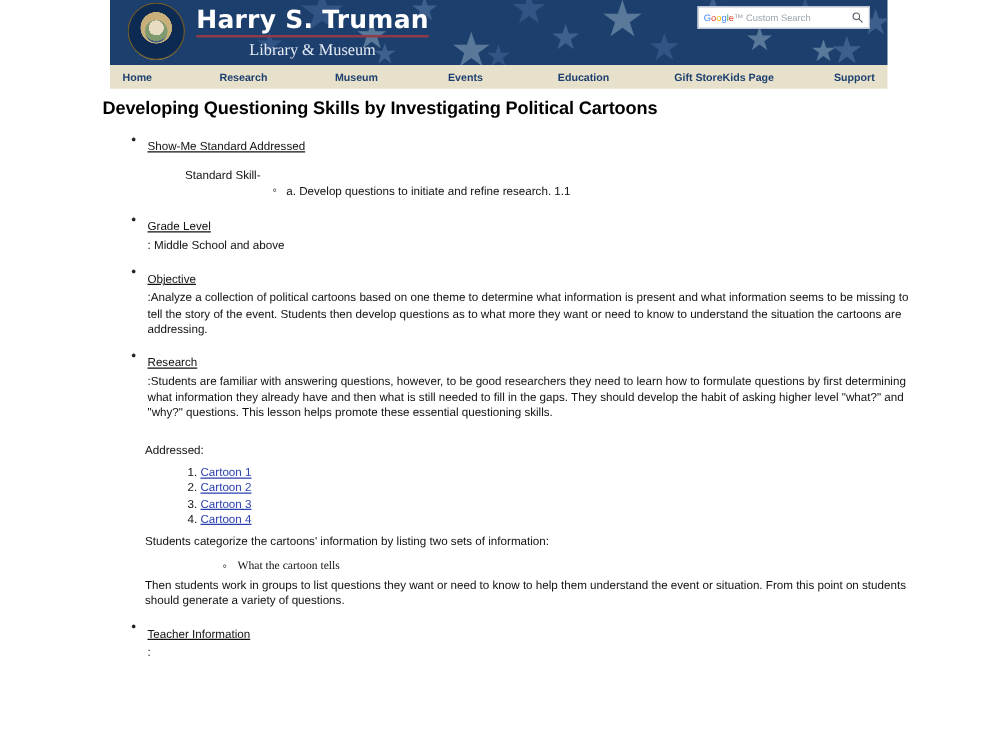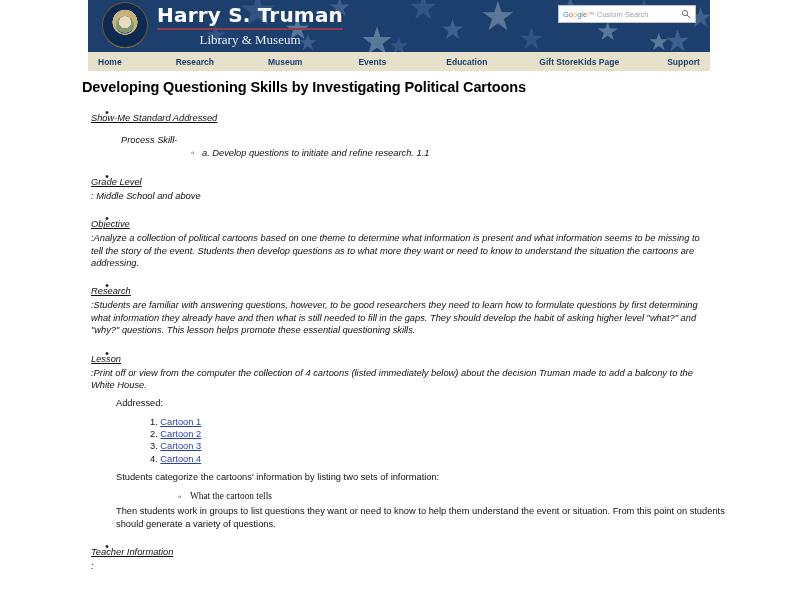--- a/index.html
+++ b/index.html
@@ -170,22 +170,21 @@
   }
 
   .sections {
     margin: 11px 0 0 0;
     padding: 0;
     list-style: none;
   }
   .section {
     position: relative;
     margin: 0 0 0 0;
-    padding: 0 0 0 91px;
-    font-style: italic;
+    padding: 0 0 0 118px;
   }
   .section::before {
     content: "\2022";
     position: absolute;
     left: 105px;
     top: -1px;
     font-size: 11px;
     color: #222;
   }
   .section-head {
@@ -324,21 +323,21 @@
 
 <div class="content">
 
   <h1 class="page-title">Developing Questioning Skills by Investigating Political Cartoons</h1>
 
   <div class="sections">
 
     <div class="section" style="margin-top:12px;">
       <span class="section-head">Show-Me Standard Addressed</span>
       <div style="height:9px;"></div>
-      <div class="indent-1">Process Skill-</div>
+      <div class="indent-1">Standard Skill-</div>
       <div class="indent-3">a. Develop questions to initiate and refine research. 1.1</div>
     </div>
 
     <div class="gap"></div>
 
     <div class="section">
       <span class="section-head">Grade Level</span>
       <div class="section-body">: Middle School and above</div>
     </div>
 
@@ -351,24 +350,20 @@
 
     <div class="gap"></div>
 
     <div class="section">
       <span class="section-head">Research</span>
       <div class="section-body">:Students are familiar with answering questions, however, to be good researchers they need to learn how to formulate questions by first determining what information they already have and then what is still needed to fill in the gaps. They should develop the habit of asking higher level "what?" and "why?" questions. This lesson helps promote these essential questioning skills.</div>
     </div>
 
     <div class="gap"></div>
 
-    <div class="section">
-      <span class="section-head">Lesson</span>
-      <div class="section-body">:Print off or view from the computer the collection of 4 cartoons (listed immediately below) about the decision Truman made to add a balcony to the White House.</div>
-    </div>
 
     <div class="gap-sm"></div>
 
     <div class="plain-block">Addressed:</div>
 
     <ol class="cartoon-list">
       <li><a class="cartoon-link">Cartoon 1</a></li>
       <li><a class="cartoon-link">Cartoon 2</a></li>
       <li><a class="cartoon-link">Cartoon 3</a></li>
       <li><a class="cartoon-link">Cartoon 4</a></li>

